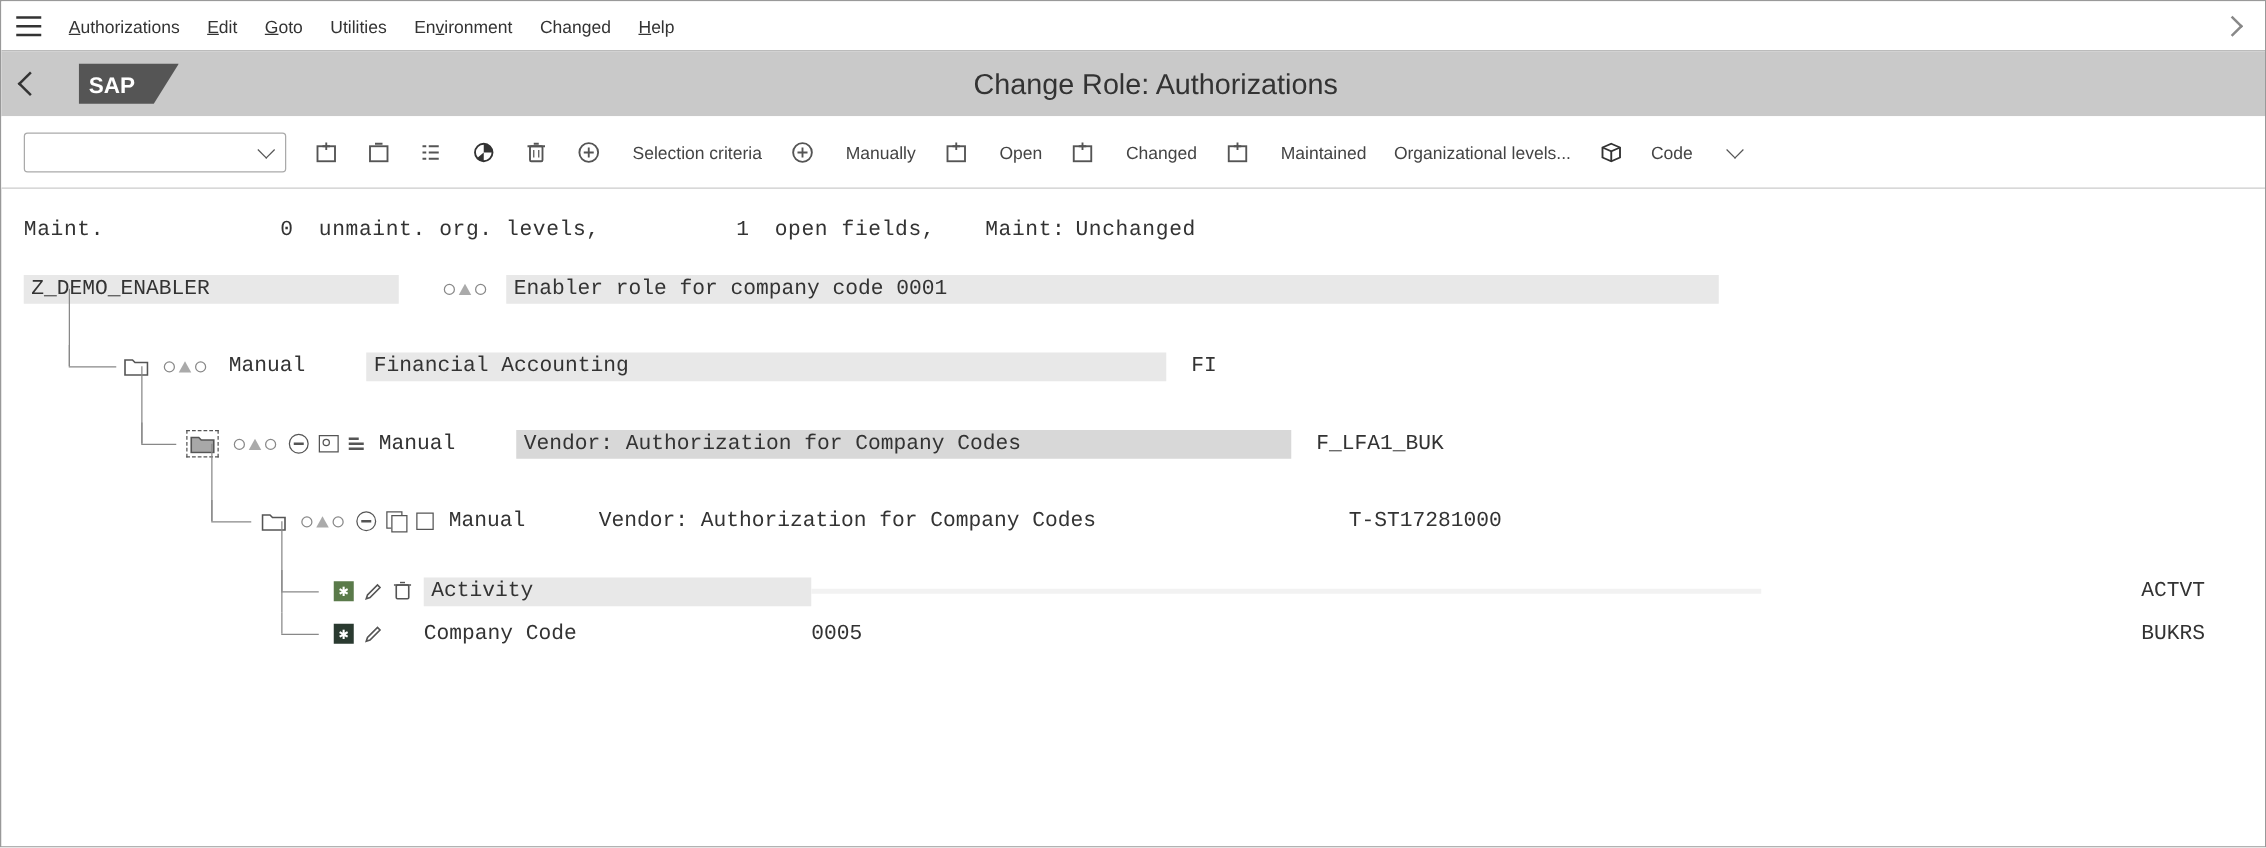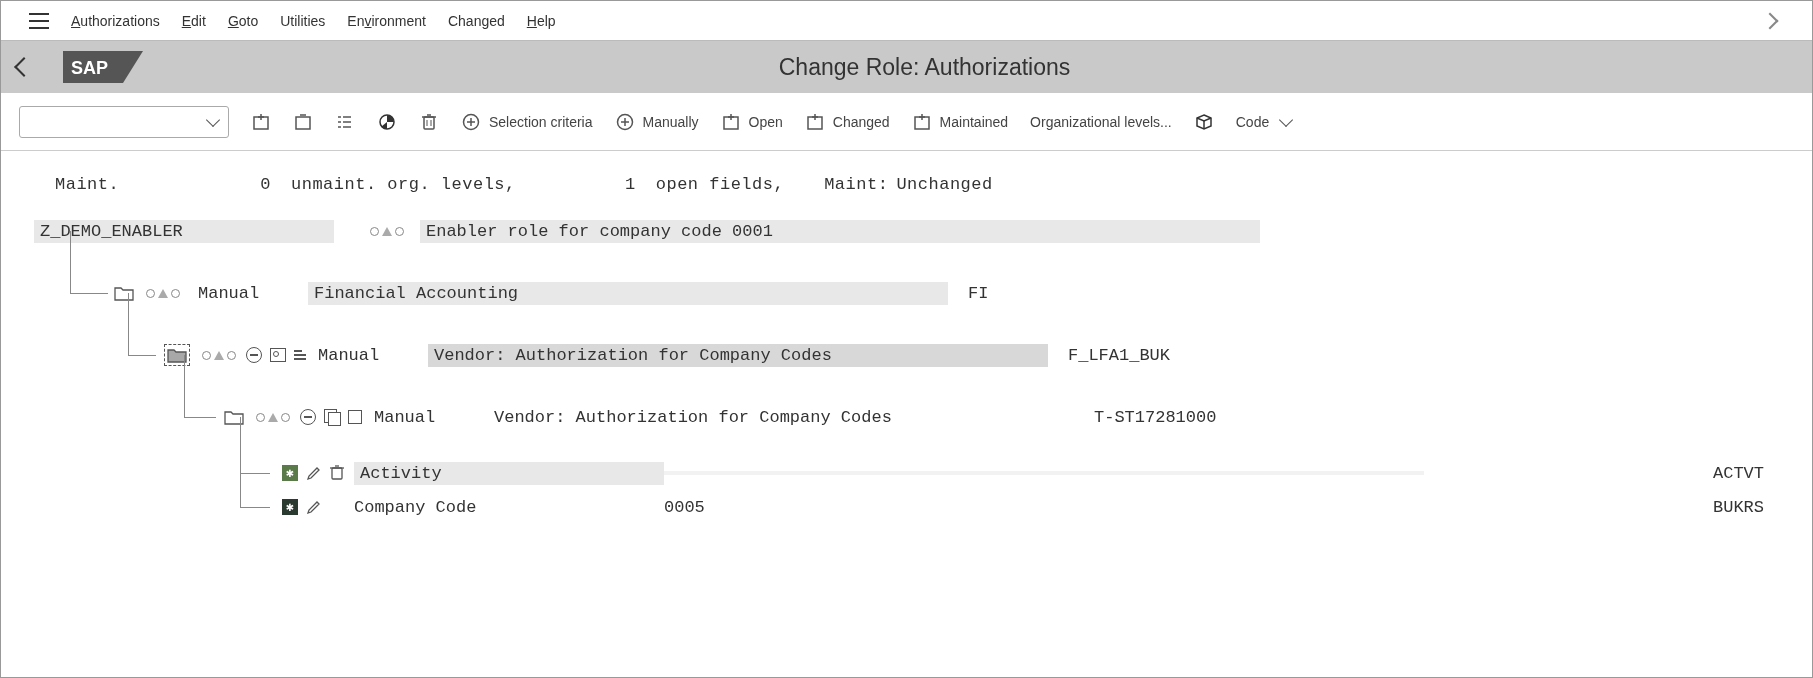--- a/index.html
+++ b/index.html
@@ -15,21 +15,21 @@
     width: 1813px;
     height: 678px;
     overflow: hidden;
   }
   
   .menubar {
     display: flex;
     align-items: center;
     height: 40px;
     border-bottom: 1px solid #bbb;
-    padding: 0 28px;
+    padding: 0 12px;
     gap: 22px;
     background: #fff;
   }
   .hamburger {
     width: 20px; height: 16px;
     display: flex; flex-direction: column; justify-content: space-between;
     cursor: pointer;
   }
   .hamburger span { height: 2px; background: #333; }
   .menu-item { color: #333; cursor: pointer; }
@@ -78,44 +78,42 @@
     border: 1px solid #aaa; border-radius: 3px;
     padding: 0 10px; justify-content: flex-end;
     background: #fff;
   }
   .combo .chev-down {
     width: 10px; height: 10px; border-left: 1.5px solid #555; border-bottom: 1.5px solid #555;
     transform: rotate(-45deg);
     margin-bottom: 3px;
   }
   .tbtn {
-    display: flex; align-items: center; gap: 8px;
+    display: flex; align-items: center; gap: 25px;
     color: #444; cursor: pointer;
     height: 32px;
   }
   .tbtn .ico { width: 20px; height: 20px; display:flex; align-items:center; justify-content:center; }
   .tbtn .ico svg { display:block; }
   
   .statusline {
     display: flex; align-items: flex-start;
     padding: 24px 18px 10px 18px;
     font-family: "Courier New", monospace;
     font-size: 17px;
     letter-spacing: 0.5px;
     gap: 0;
     color: #333;
-    margin-left: 36px;
   }
   .statusline .lbl { margin-right: 6px; }
   
   .tree {
     font-family: "Courier New", monospace;
     font-size: 17px;
     padding: 10px 18px 20px 18px;
-    margin-left: 15px;
   }
   .row { display: flex; align-items: center; height: 34px; position: relative; }
   .hl { background: #e8e8e8; padding: 2px 6px; }
 
   .traffic { display:inline-flex; align-items:center; gap:3px; margin: 0 6px; }
   .traffic .c { width:9px; height:9px; border-radius:50%; border:1px solid #888; }
   .traffic .tri { width:0;height:0;border-left:5px solid transparent;border-right:5px solid transparent;border-bottom:9px solid #aaa; }
 
   .folder-icon { width:20px; height:16px; display:inline-block; margin-right:6px; }
   .folder-icon svg { display:block; }
@@ -335,21 +333,21 @@
 
     <div class="row">
       <span class="hl" style="display:inline-block;width:300px">Z_DEMO_ENABLER</span>
       <span style="width:30px"></span>
       <span class="traffic">
         <span class="c"></span>
           <span class="tri"></span>
           <span class="c"></span>
       </span>
       <span style="width:10px"></span>
-      <span class="hl" style="display:inline-block;width:840px">Enabler role for company code 0001</span>
+      <span class="hl" style="display:inline-block;width:970px">Enabler role for company code 0001</span>
     </div>
 
     <div style="position:relative;height:28px;">
       <div class="vline" style="left:36px;top:-17px;height:62px"></div>
     </div>
 
     <div class="row">
       <div class="connector" style="width:80px;height:34px;">
         <div class="vline" style="left:36px;top:0;height:17px"></div>
         <div class="hline" style="left:36px;top:17px;width:38px"></div>

